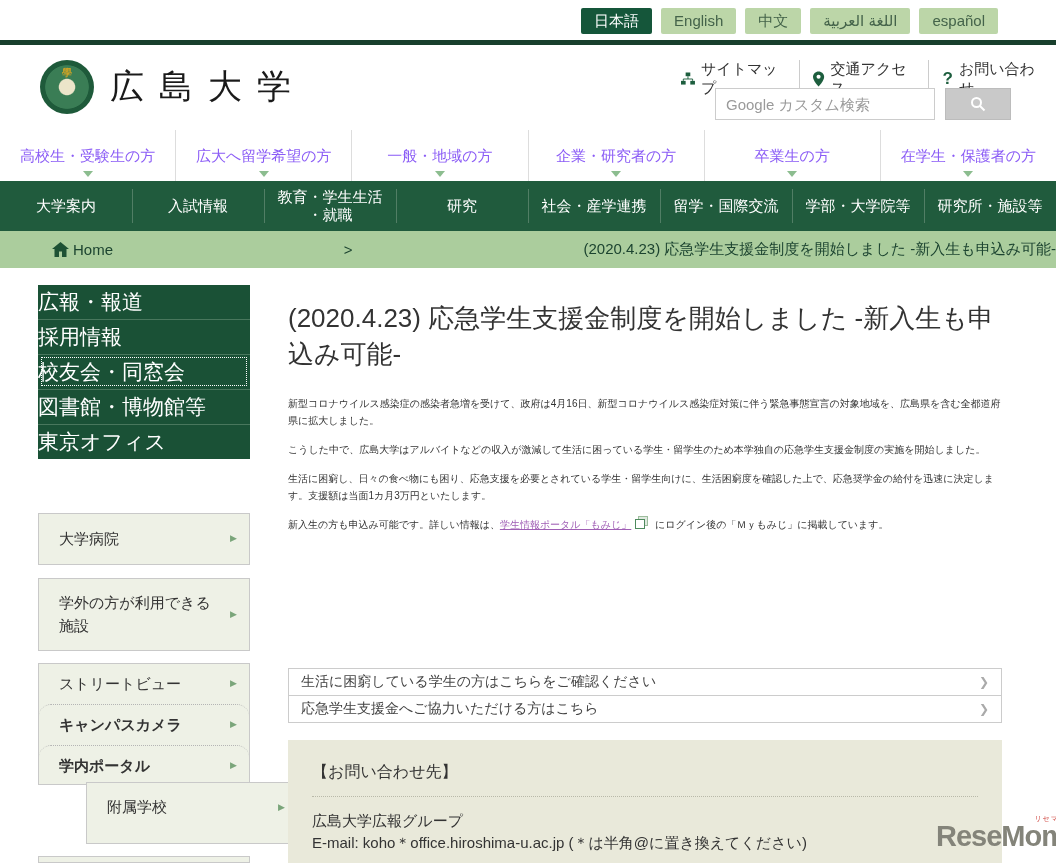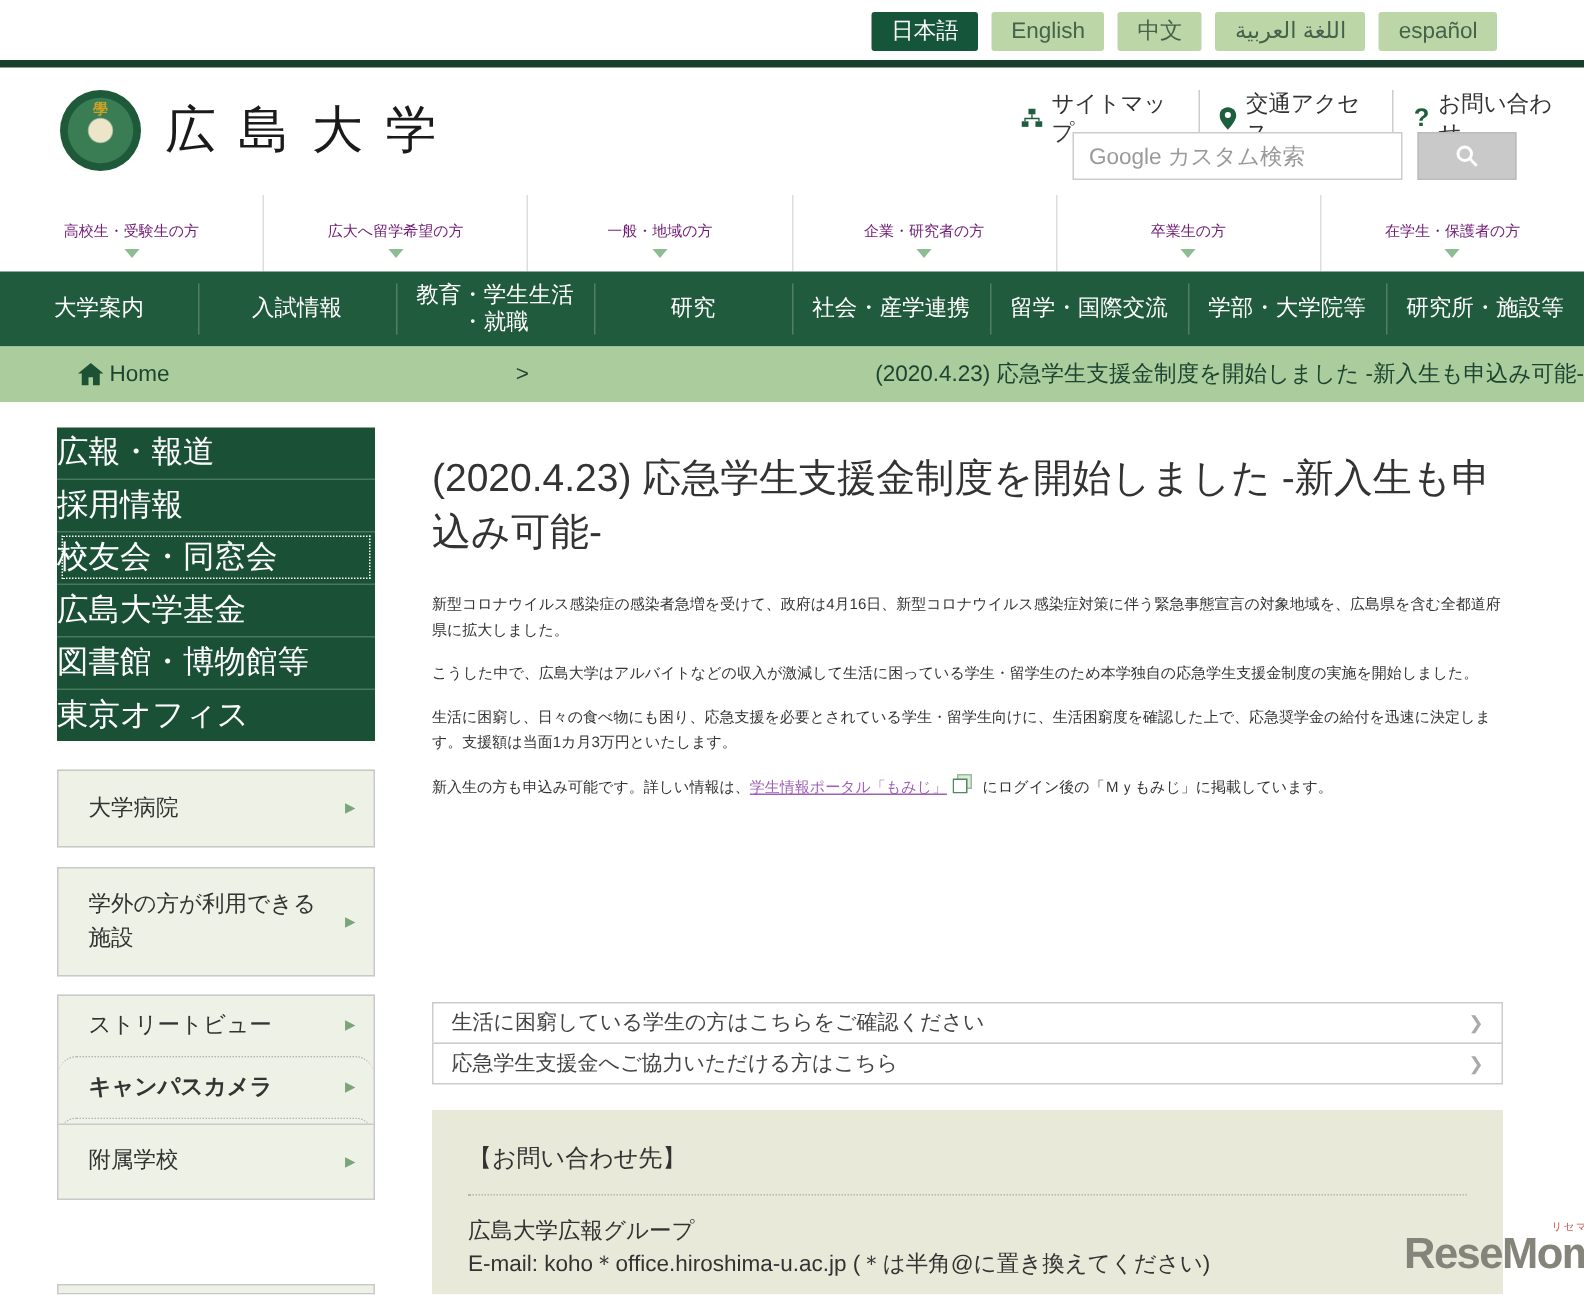--- a/index.html
+++ b/index.html
@@ -37,21 +37,21 @@
     width:198px;height:30px;border:1px solid #ccc;padding:0 10px;font-size:15px;
     color:#555;outline:none;font-family:"Liberation Sans","DejaVu Sans",sans-serif;
   }
   .search-input::placeholder{color:#9a9a9a;}
   .search-btn{
     width:66px;height:32px;margin-left:10px;background:#c9c9c9;border:1px solid #bcbcbc;
     display:flex;align-items:center;justify-content:center;cursor:pointer;
   }
   
   .aud-nav{position:absolute;top:130px;left:0;width:1056px;height:51px;display:flex;background:#fff;}
-  .aud-item{flex:1;text-align:center;padding-top:17px;font-size:10px;color:#701a75;cursor:pointer;position:relative;}
+  .aud-item{flex:1;text-align:center;padding-top:17px;font-size:15px;color:#8b5cf6;cursor:pointer;position:relative;}
   .aud-item + .aud-item{border-left:1px solid #ddd;}
   .aud-tri{width:0;height:0;margin:5px auto 0;border-left:5px solid transparent;border-right:5px solid transparent;border-top:6px solid #8cbd8f;}
   
   .g-nav{position:absolute;top:181px;left:0;width:1056px;height:50px;background:#205b3d;display:flex;}
   .g-item{
     flex:1;display:flex;flex-direction:column;align-items:center;justify-content:center;
     color:#fff;font-size:15px;line-height:1.2;cursor:pointer;text-align:center;position:relative;
   }
   .g-item + .g-item::before{
     content:"";position:absolute;left:0;top:8px;bottom:8px;width:1px;background:#517e65;
@@ -211,21 +211,20 @@
     <span>Home</span>
   </a>
   <span>&gt;</span>
   <span>(2020.4.23) 応急学生支援金制度を開始しました -新入生も申込み可能-</span>
 </div>
 
 <div class="side-menu">
   <div class="side-menu-item">広報・報道</div>
   <div class="side-menu-item">採用情報</div>
   <div class="side-menu-item focused">校友会・同窓会</div>
-  <div class="side-menu-item">広島大学基金</div>
   <div class="side-menu-item">図書館・博物館等</div>
   <div class="side-menu-item">東京オフィス</div>
 </div>
 
 <div class="qbox" style="top:513px;height:52px;">
   <div class="qrow" style="height:50px;">
     <span>大学病院</span>
       <span class="arr">▶</span>
   </div>
 </div>
@@ -242,21 +241,21 @@
   </div>
   <div class="qrow" style="height:40px;">
     <span>キャンパスカメラ</span>
       <span class="arr">▶</span>
   </div>
   <div class="qrow" style="height:40px;">
     <span>学内ポータル</span>
       <span class="arr">▶</span>
   </div>
 </div>
-<div class="qbox" style="top:749px;height:51px;">
+<div class="qbox" style="top:782px;height:62px;margin-left:48px;">
   <div class="qrow" style="height:49px;">
     <span>附属学校</span>
       <span class="arr">▶</span>
   </div>
 </div>
 <div class="qbox" style="top:856px;height:7px;"></div>
 
 <div class="article">
   <h1>(2020.4.23) 応急学生支援金制度を開始しました -新入生も申込み可能-</h1>
   <p>新型コロナウイルス感染症の感染者急増を受けて、政府は4月16日、新型コロナウイルス感染症対策に伴う緊急事態宣言の対象地域を、広島県を含む全都道府県に拡大しました。</p>

